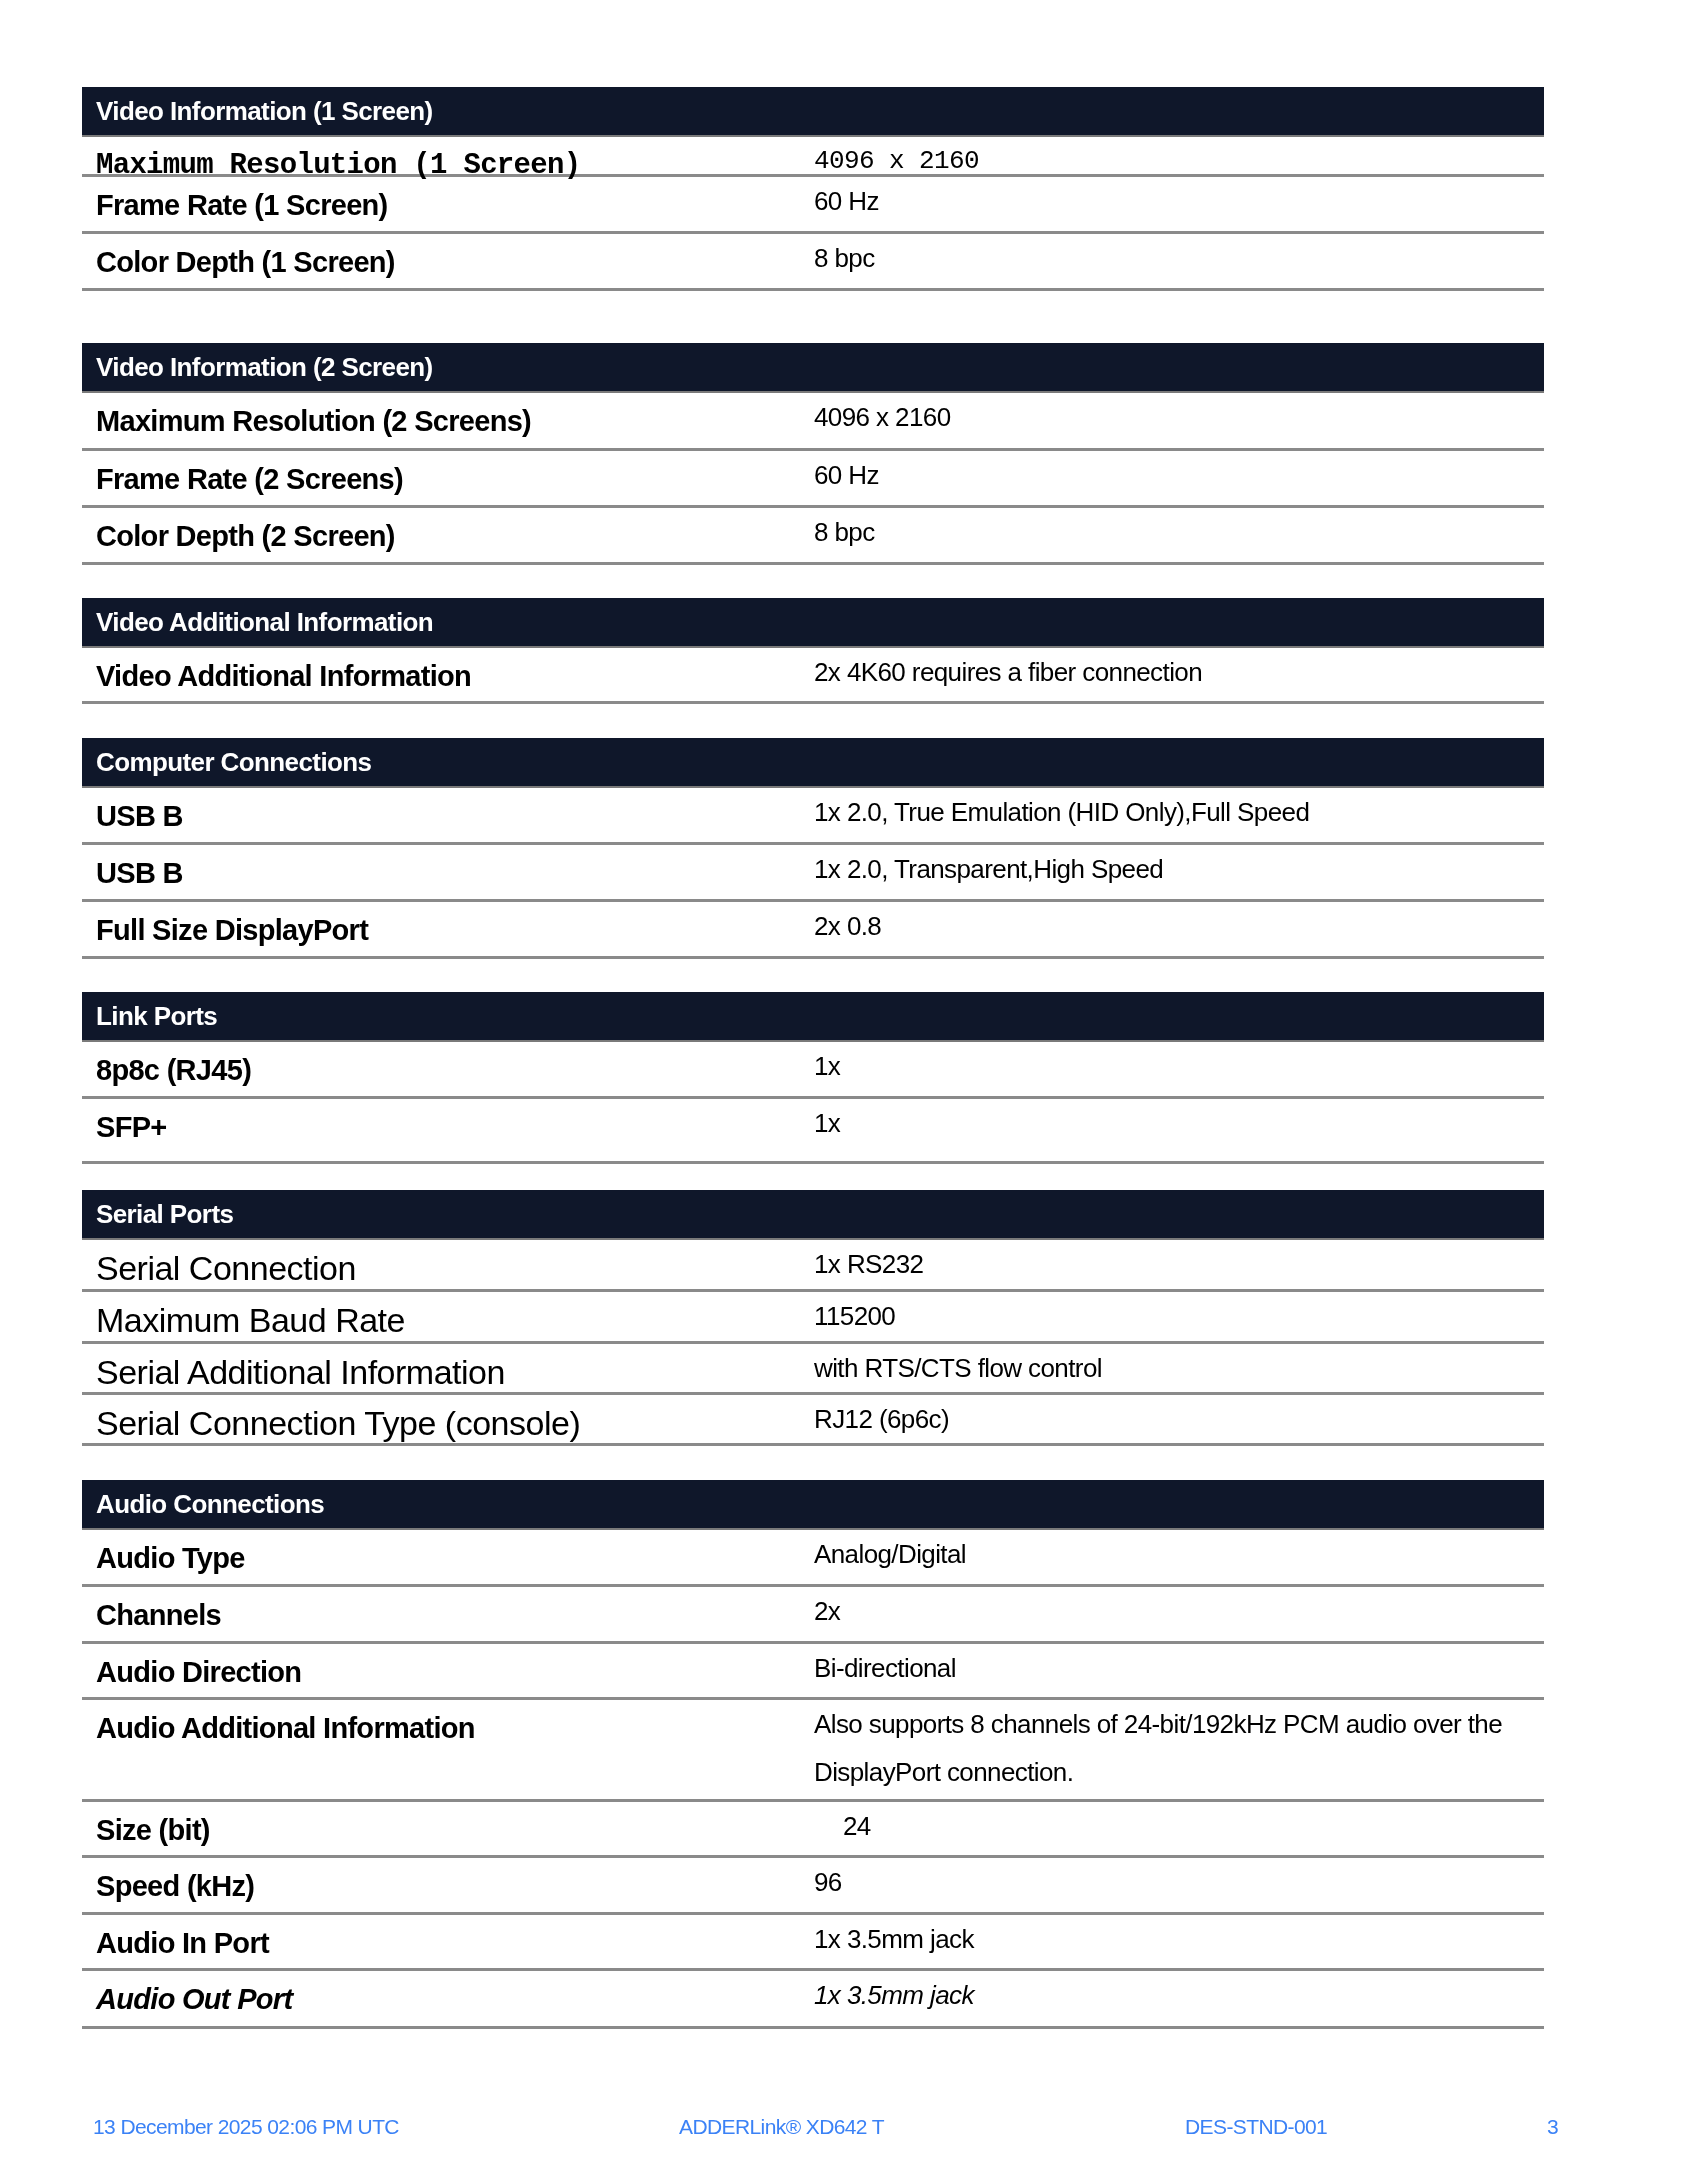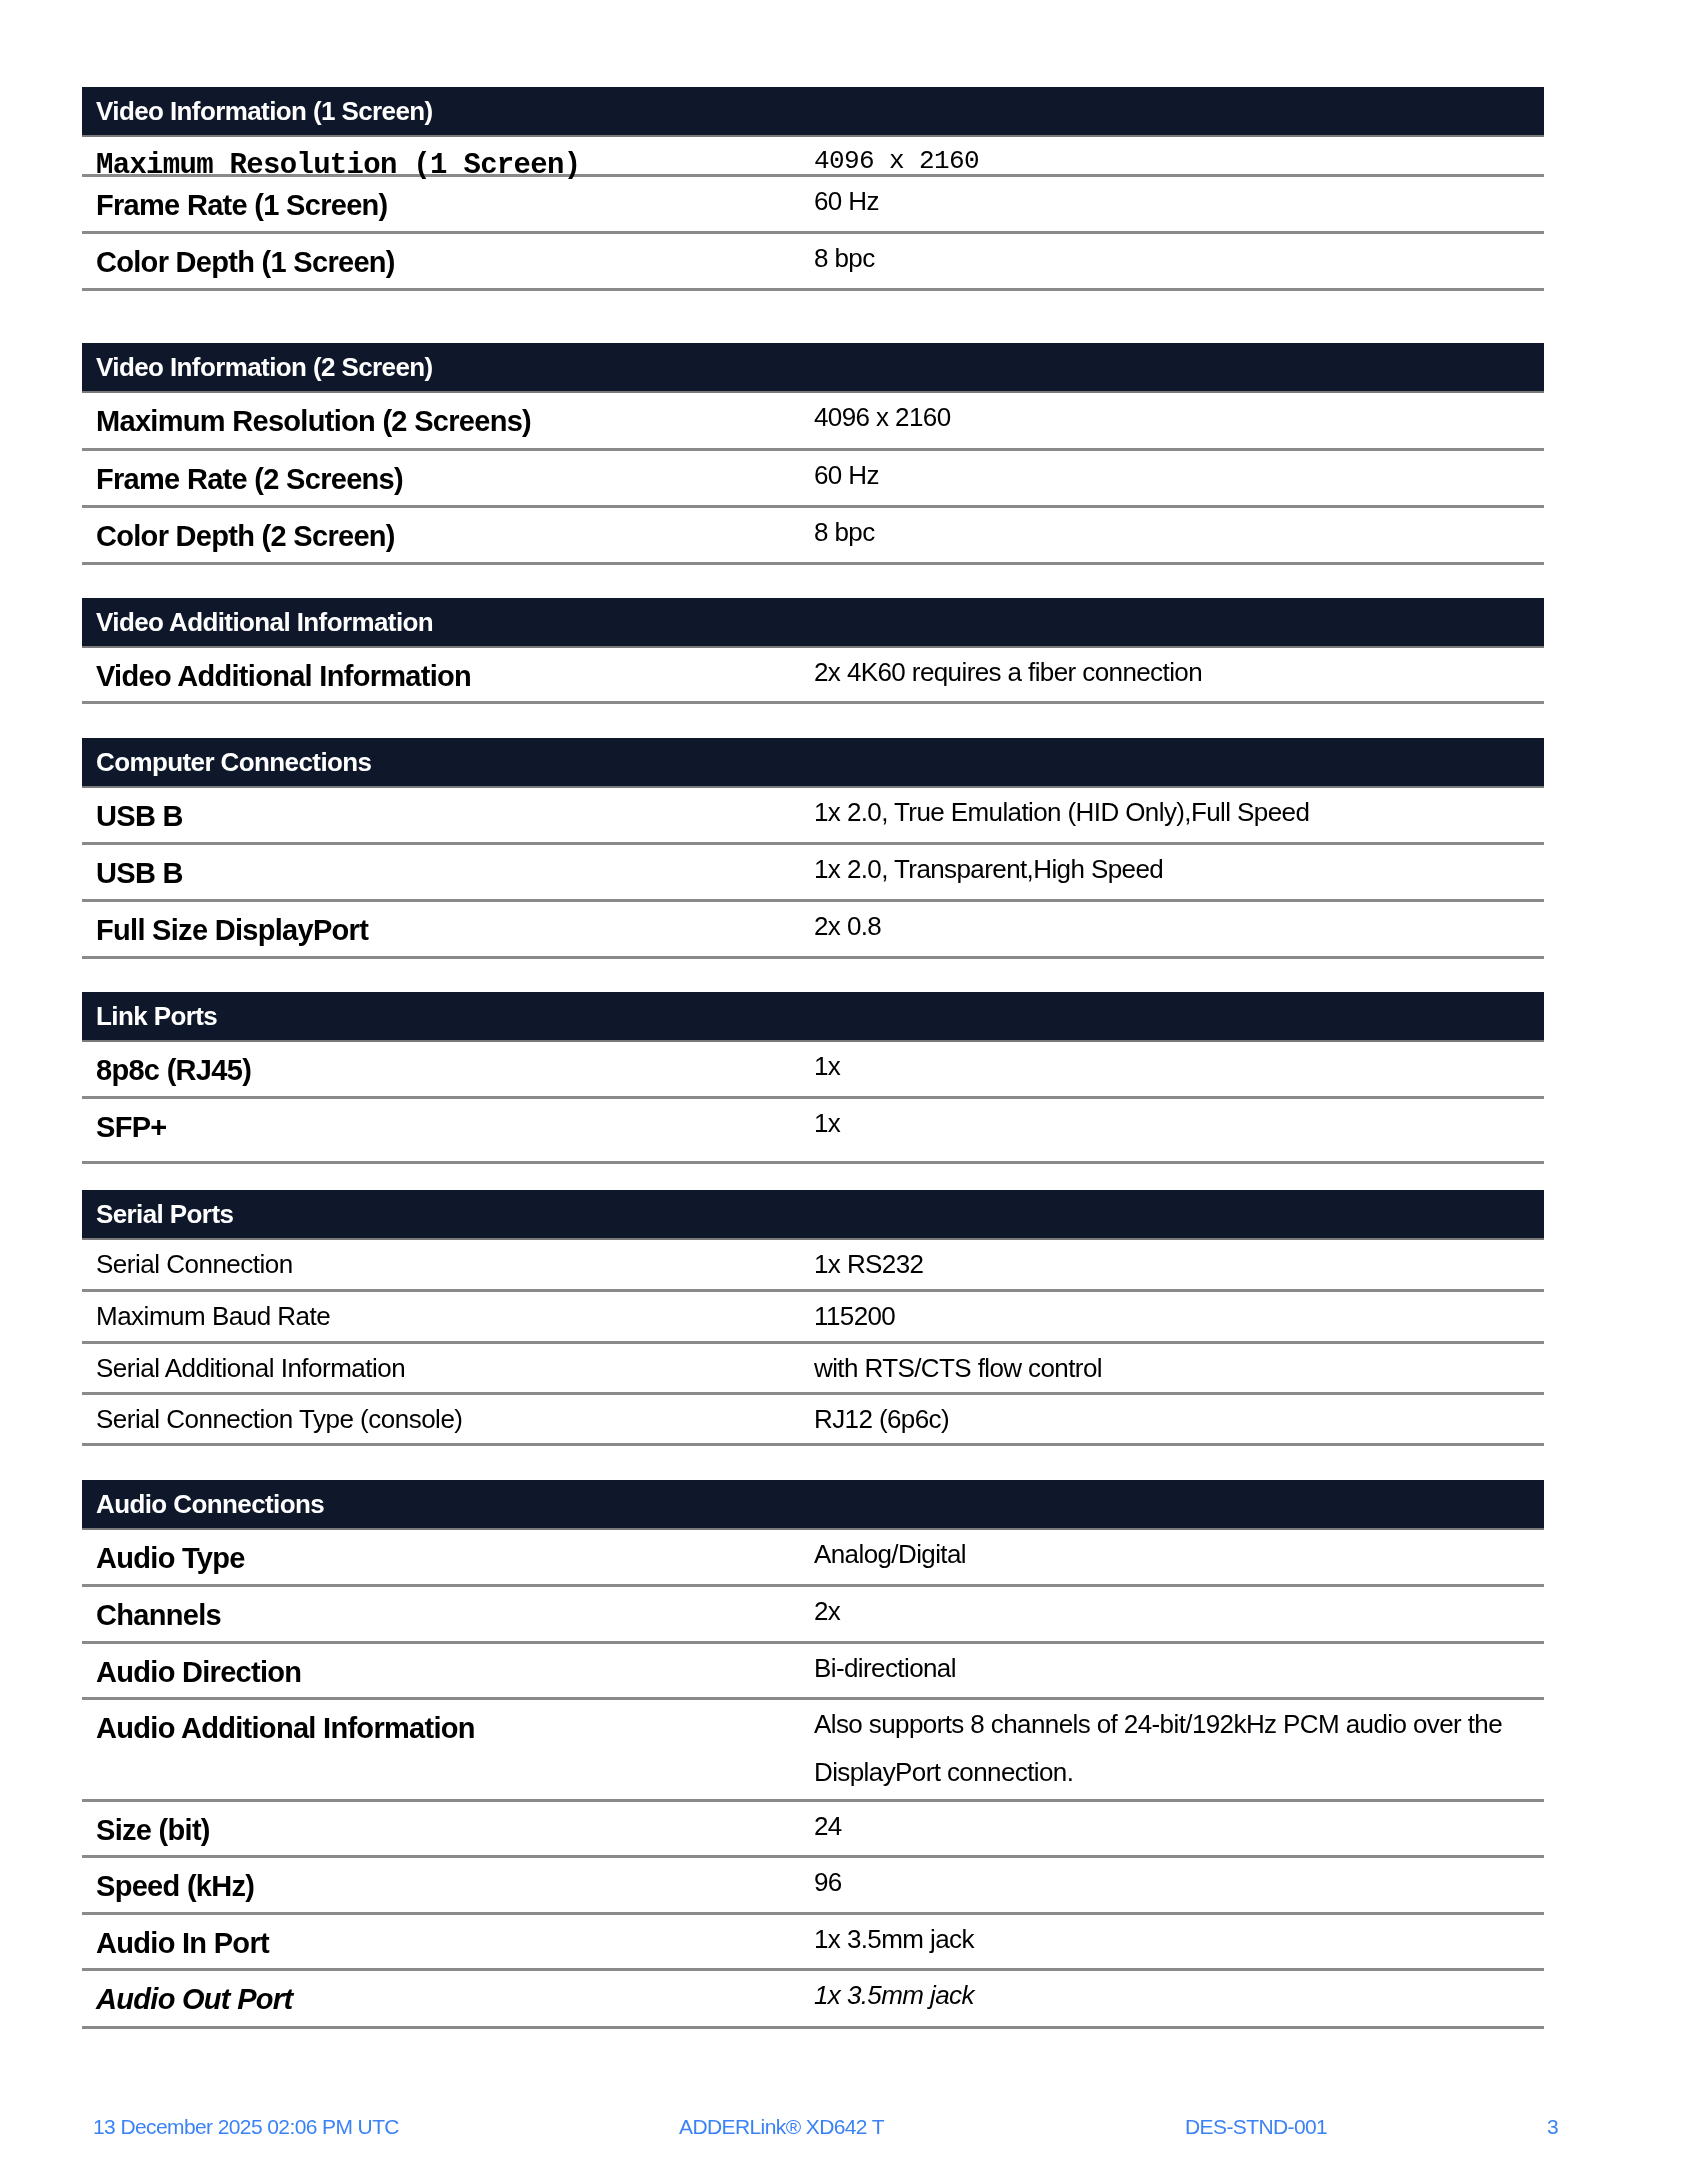--- a/index.html
+++ b/index.html
@@ -2,21 +2,21 @@
 <html><head>
 <meta charset="utf-8">
 <style>
   html, body { margin: 0; padding: 0; background: #ffffff; }
   body { width: 1683px; height: 2178px; position: relative; overflow: hidden; font-family: "Liberation Sans", sans-serif; color: #000; }
   .section { position: absolute; left: 82px; width: 1462px; }
   .sec-header { background: #0f172a; color: #ffffff; height: 50px; box-sizing: border-box; padding-left: 14px; display: flex; align-items: center; font-weight: bold; font-size: 26px; letter-spacing: -0.6px; border-bottom: 2px solid #7a7a7a; }
   .row { position: relative; display: flex; box-sizing: border-box; border-bottom: 3px solid #8a8a8a; }
   .row .label { width: 732px; padding-left: 14px; box-sizing: border-box; font-weight: bold; font-size: 29px; letter-spacing: -0.7px; padding-top: 12px; }
   .row .value { flex: 1; font-size: 26px; letter-spacing: -0.6px; padding-top: 12px; line-height: 48px; margin-top: -12px; }
-  .row.plain .label { font-weight: normal; font-size: 26px; letter-spacing: -0.5px; padding-top: 9px; }
+  .row.plain .label { font-weight: normal; font-size: 34px; letter-spacing: -0.5px; padding-top: 9px; }
   .row.plain .value { padding-top: 9px; margin-top: -9px; }
   .footer { position: absolute; top: 2115px; font-size: 21px; letter-spacing: -0.6px; color: #3b82f6; }
 </style>
 </head>
 <body>
 
 <div class="section" style="top:87px;">
   <div class="sec-header">Video Information (1 Screen)</div>
   <div class="row" style="height:40px;font-family:Liberation Mono, monospace;">
     <div class="label">Maximum Resolution (1 Screen)</div>
@@ -115,21 +115,21 @@
     <div class="value">2x</div>
   </div>
   <div class="row" style="height:56px;">
     <div class="label">Audio Direction</div>
     <div class="value">Bi-directional</div>
   </div>
   <div class="row" style="height:102px;">
     <div class="label">Audio Additional Information</div>
     <div class="value" style="padding-right:40px;">Also supports 8 channels of 24-bit/192kHz PCM audio over the DisplayPort connection.</div>
   </div>
-  <div class="row" style="height:56px;">
+  <div class="row" style="height:56px;gap:29px;">
     <div class="label">Size (bit)</div>
     <div class="value">24</div>
   </div>
   <div class="row" style="height:57px;">
     <div class="label">Speed (kHz)</div>
     <div class="value">96</div>
   </div>
   <div class="row" style="height:56px;">
     <div class="label">Audio In Port</div>
     <div class="value">1x 3.5mm jack</div>

